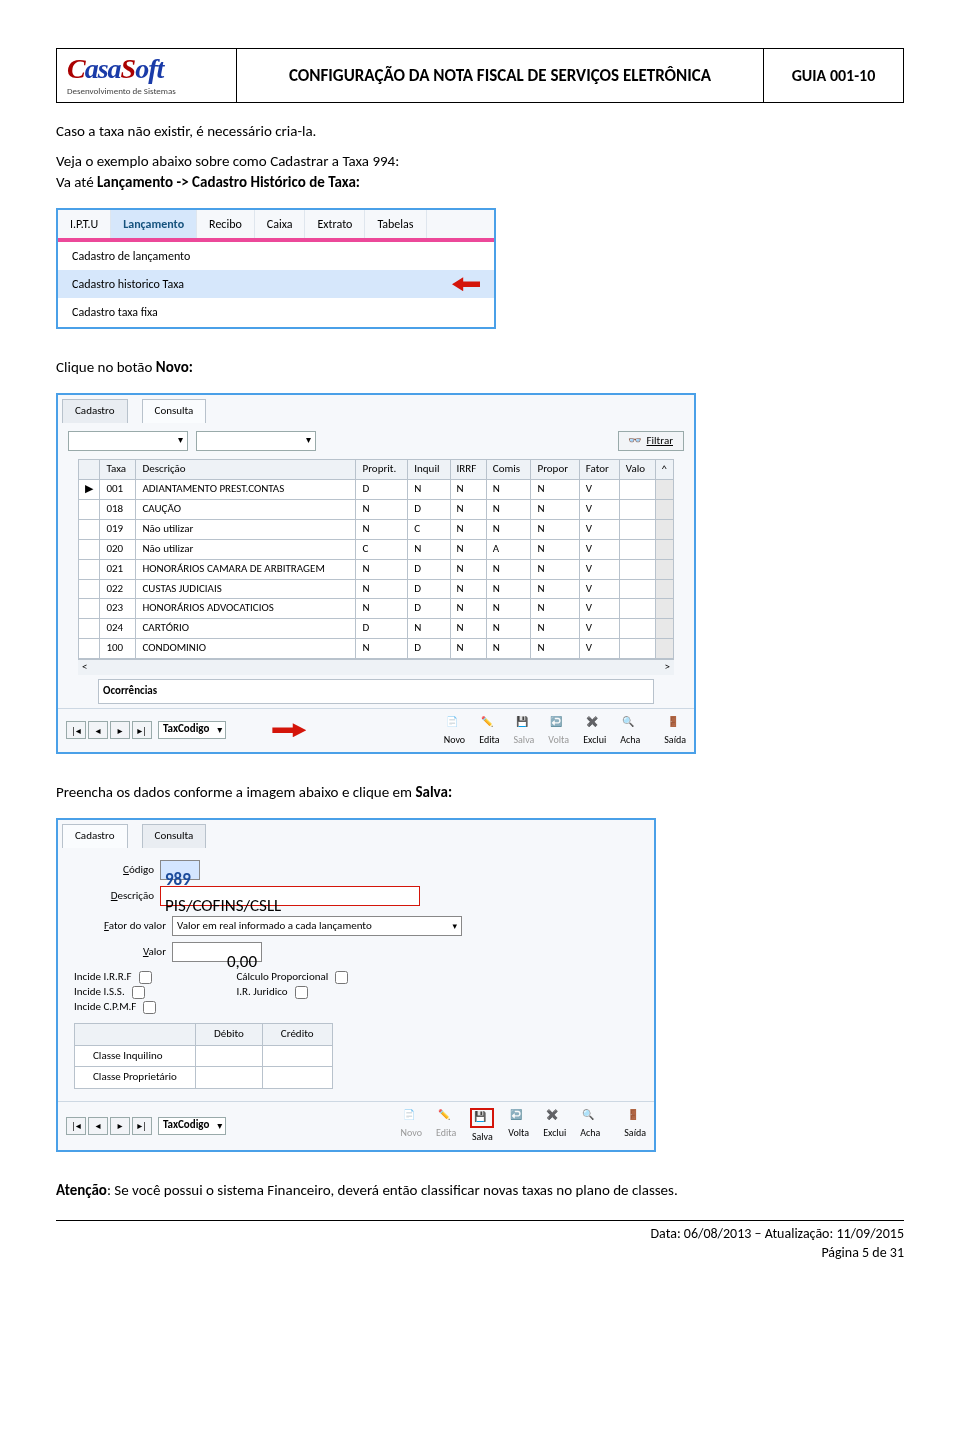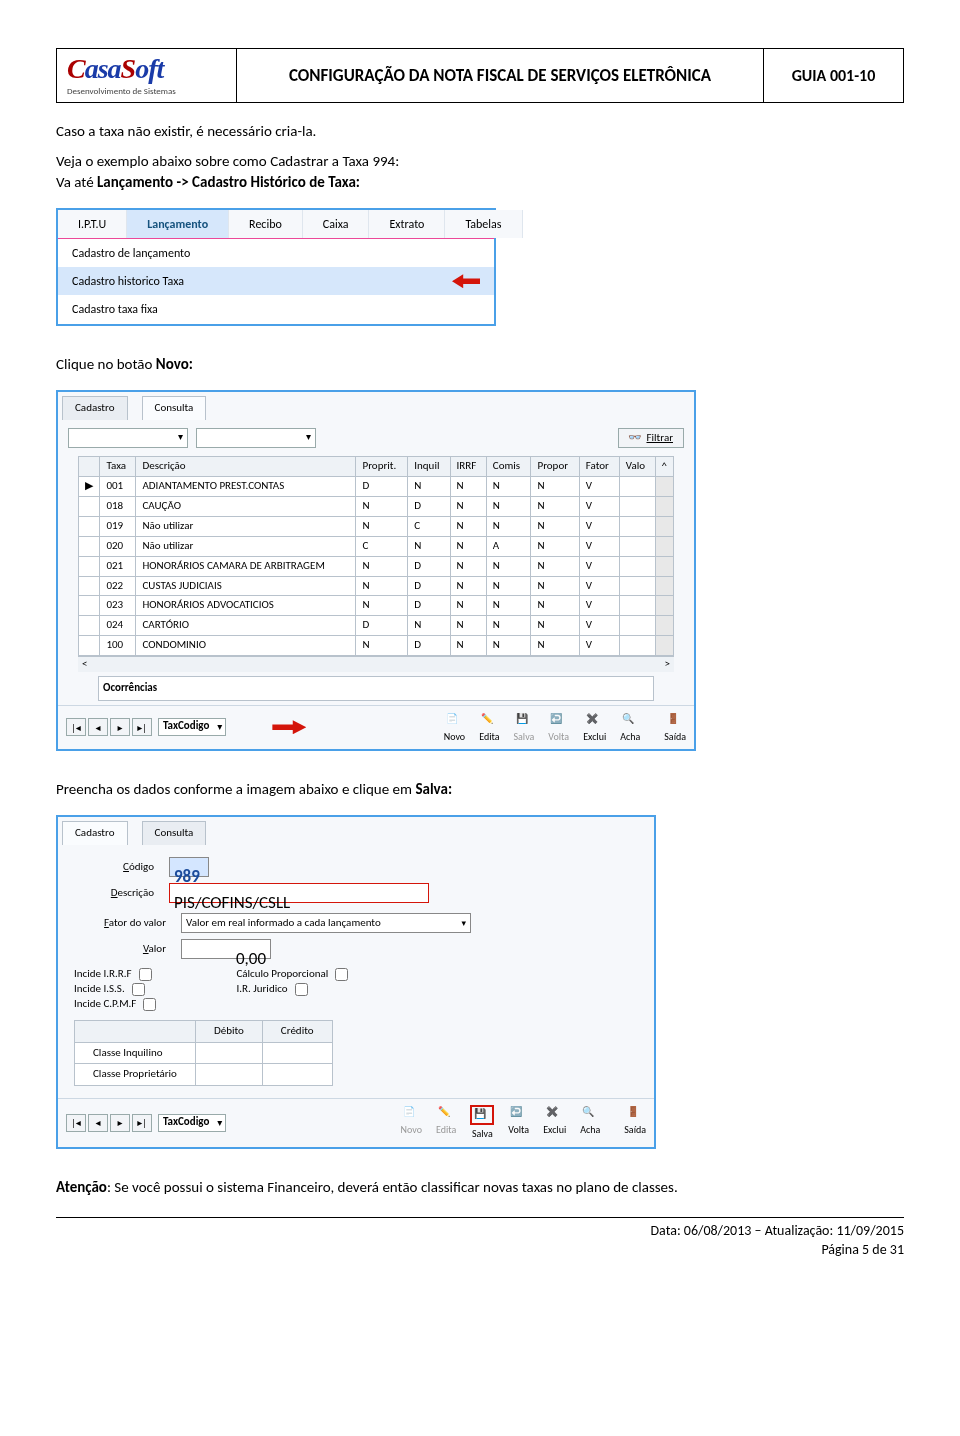--- a/index.html
+++ b/index.html
@@ -19,23 +19,23 @@
   .logo-top { font: italic bold 28px/1 Georgia, serif; color: #1a3ba8; letter-spacing: -1px; }
   .logo-top .red { color: #a00; }
   .logo-sub { font-size: 9px; color: #444; margin-top: 2px; }
   .hdr-title { text-align: center; font-weight: bold; font-size: 17px; }
   .hdr-code { text-align: center; font-weight: bold; font-size: 16px; width: 140px; }
   .body-text { font-size: 15px; line-height: 1.35; }
   .body-text p { margin: 10px 0; }
   .screenshot-box { border: 2px solid #4aa0e8; background: #f6f8fb; margin: 6px 0 18px 0; display: inline-block; }
   
   .menubar { display: flex; font-size: 12px; }
-  .menubar-item { padding: 6px 20px; background: #f6f8fb; border-right: 1px solid #dfe6ee; }
+  .menubar-item { padding: 6px 12px; background: #f6f8fb; border-right: 1px solid #dfe6ee; }
   .menubar-item.active { background: #d6e7fb; color: #16537e; font-weight: 600; }
-  .dropdown { background: #fff; border-top: 1px solid #ec4899; }
+  .dropdown { background: #fff; border-top: 4px solid #ec4899; }
   .dropdown-item { padding: 6px 14px; font-size: 12px; }
   .dropdown-item.hl { background: #d6e7fb; display: flex; align-items: center; justify-content: space-between; }
   .arrow-left { width: 28px; height: 14px; background: #d4150a; clip-path: polygon(0 50%, 40% 0, 40% 30%, 100% 30%, 100% 70%, 40% 70%, 40% 100%); margin-left: 30px; }
   
   .win { font-size: 11px; }
   .tabs { display: flex; padding: 4px 4px 0 4px; }
   .tab { padding: 4px 12px; background: #e9edf2; border: 1px solid #b8c2cc; border-bottom: none; margin-right: 14px; font-size: 11px; }
   .tab.active { background: #fafcfe; font-weight: 500; }
   .filter-row { display: flex; gap: 8px; padding: 8px 10px; align-items: center; }
   .combo { border: 1px solid #9aa; background: #fff; height: 20px; width: 120px; position: relative; }
@@ -54,21 +54,21 @@
   .navbtn { border: 1px solid #9aa; background: #f2f4f7; width: 20px; height: 18px; font-size: 10px; display: flex; align-items: center; justify-content: center; }
   .navcombo { border: 1px solid #9aa; background: #fff; height: 18px; padding: 0 16px 0 4px; font-size: 11px; position: relative; display: inline-block; }
   .navcombo::after { content: "▾"; position: absolute; right: 3px; top: 1px; font-size: 10px; }
   .toolbar { display: flex; gap: 14px; }
   .tbtn { display: flex; flex-direction: column; align-items: center; font-size: 10px; gap: 2px; }
   .tbtn .ic { width: 16px; height: 16px; display: block; }
   .tbtn.dis { color: #999; }
   .arrow-right { width: 34px; height: 14px; background: #d4150a; clip-path: polygon(0 30%, 60% 30%, 60% 0, 100% 50%, 60% 100%, 60% 70%, 0 70%); }
   
   .form-body { padding: 12px 16px; font-size: 11px; }
-  .frow { display: flex; align-items: center; margin-bottom: 6px; gap: 15px; }
+  .frow { display: flex; align-items: center; margin-bottom: 6px; gap: 6px; }
   .flabel { width: 80px; text-align: right; }
   .flabel .ul { text-decoration: underline; }
   .finput { border: 1px solid #888; background: #fff; height: 20px; padding: 8px 4px; font-size: 17px; }
   .finput.code { background: #d4e6ff; color: #1b4b9b; font-weight: bold; width: 40px; }
   .finput.red { border: 1.5px solid #d4150a; width: 260px; }
   .fcombo { border: 1px solid #888; background: #fff; height: 20px; padding: 2px 18px 2px 4px; font-size: 11px; position: relative; display: inline-block; }
   .fcombo::after { content: "▾"; position: absolute; right: 4px; top: 3px; font-size: 9px; }
   .group3 { display: flex; gap: 30px; }
   .group3 > div { display: flex; flex-direction: column; gap: 2px; }
   .chk { display: flex; align-items: center; gap: 7px; }

